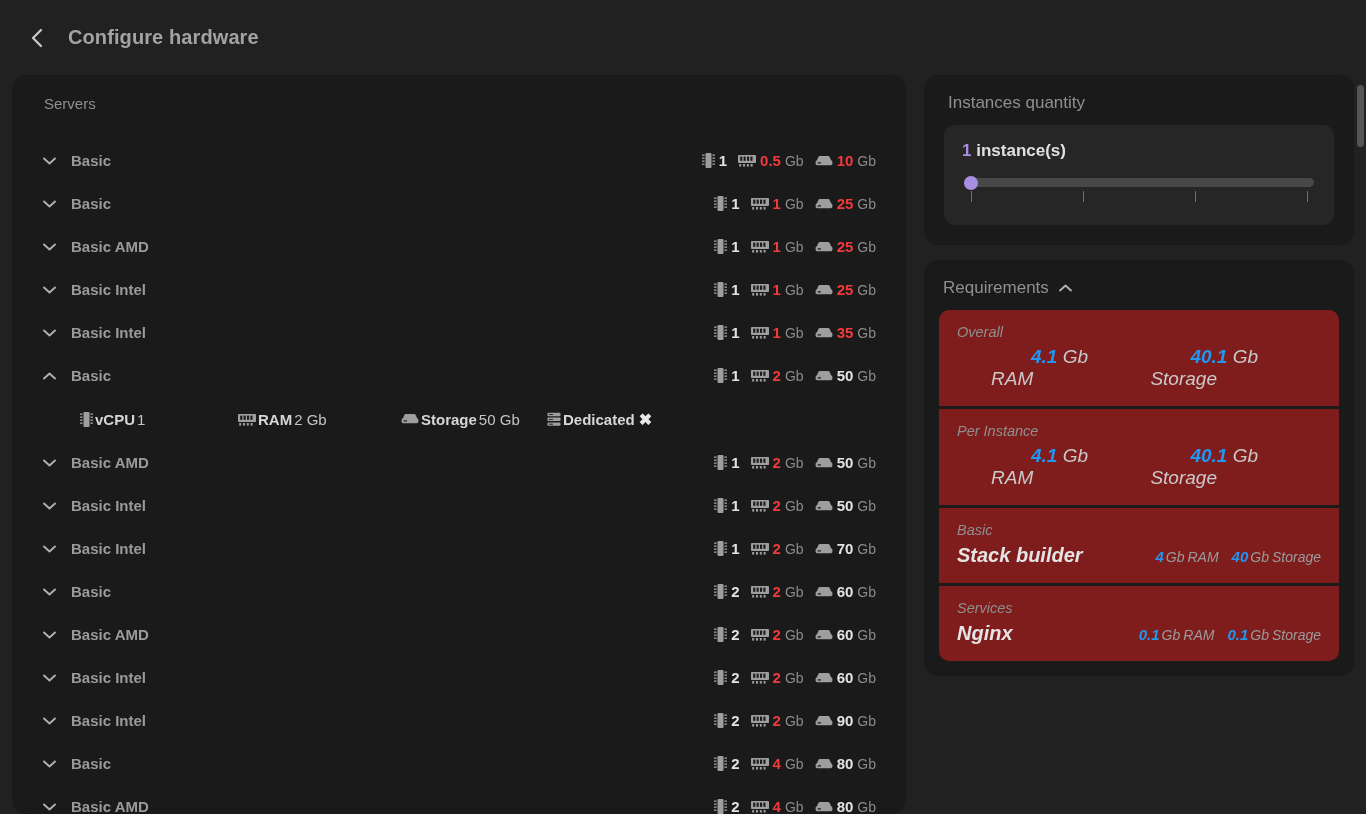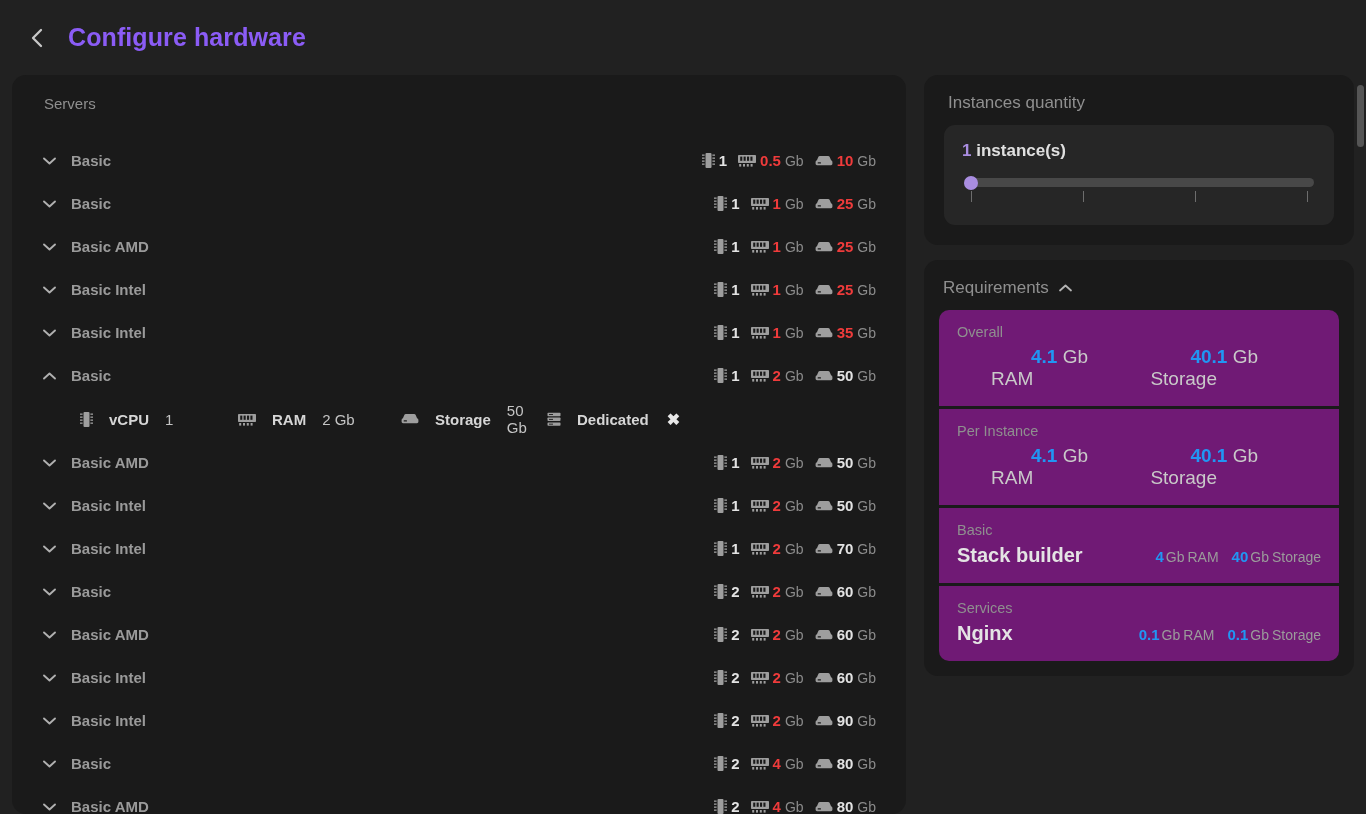--- a/index.html
+++ b/index.html
@@ -22,23 +22,23 @@
     gap: 16px;
   }
   .back-btn {
     width: 30px; height: 30px;
     display: flex; align-items: center; justify-content: center;
     cursor: pointer;
     background: none; border: none;
   }
   .back-btn svg { display: block; }
   .page-title {
-    font-size: 25px;
+    font-size: 20px;
     font-weight: bold;
-    color: #8b5cf6;
+    color: #a3a3a3;
     letter-spacing: .1px;
   }
 
   
   .layout {
     display: flex;
     gap: 18px;
     padding: 0 0 0 12px;
     height: 739px;
   }
@@ -102,21 +102,21 @@
     height: 44px;
     display: flex;
     align-items: center;
     padding-left: 38px;
     gap: 0;
     font-size: 15px;
   }
   .detail-item {
     display: inline-flex;
     align-items: center;
-    gap: 16px;
+    gap: 2px;
     color: #cfcfcf;
   }
   .detail-item .dlabel { font-weight: bold; color: #d6d6d6; }
   .detail-item .dval { color: #c4c4c4; font-weight: normal; }
   .d-vcpu  { width: 158px; }
   .d-ram   { width: 163px; }
   .d-stor  { width: 146px; }
   .xmark { color: #e8e8e8; font-weight: bold; font-size: 16px; margin-left: 2px; }
 
   
@@ -187,22 +187,23 @@
     position: absolute;
     top: 0;
     width: 1px;
     height: 11px;
     background: #6d6d6d;
   }
 
   
   .req-card { padding: 18px 15px 15px 15px; }
   .req-section {
-    background: #701a75;
+    background: #7f1d1d;
     padding: 14px 18px 16px 18px;
+    font-style: italic;
   }
   .req-section.first { border-radius: 10px 10px 0 0; }
   .req-section.last  { border-radius: 0 0 10px 10px; }
   .req-section + .req-section { margin-top: 3px; }
   .req-head {
     font-size: 14.5px;
     color: #8f8f8f;
     margin-bottom: 6px;
   }
   .req-big {

